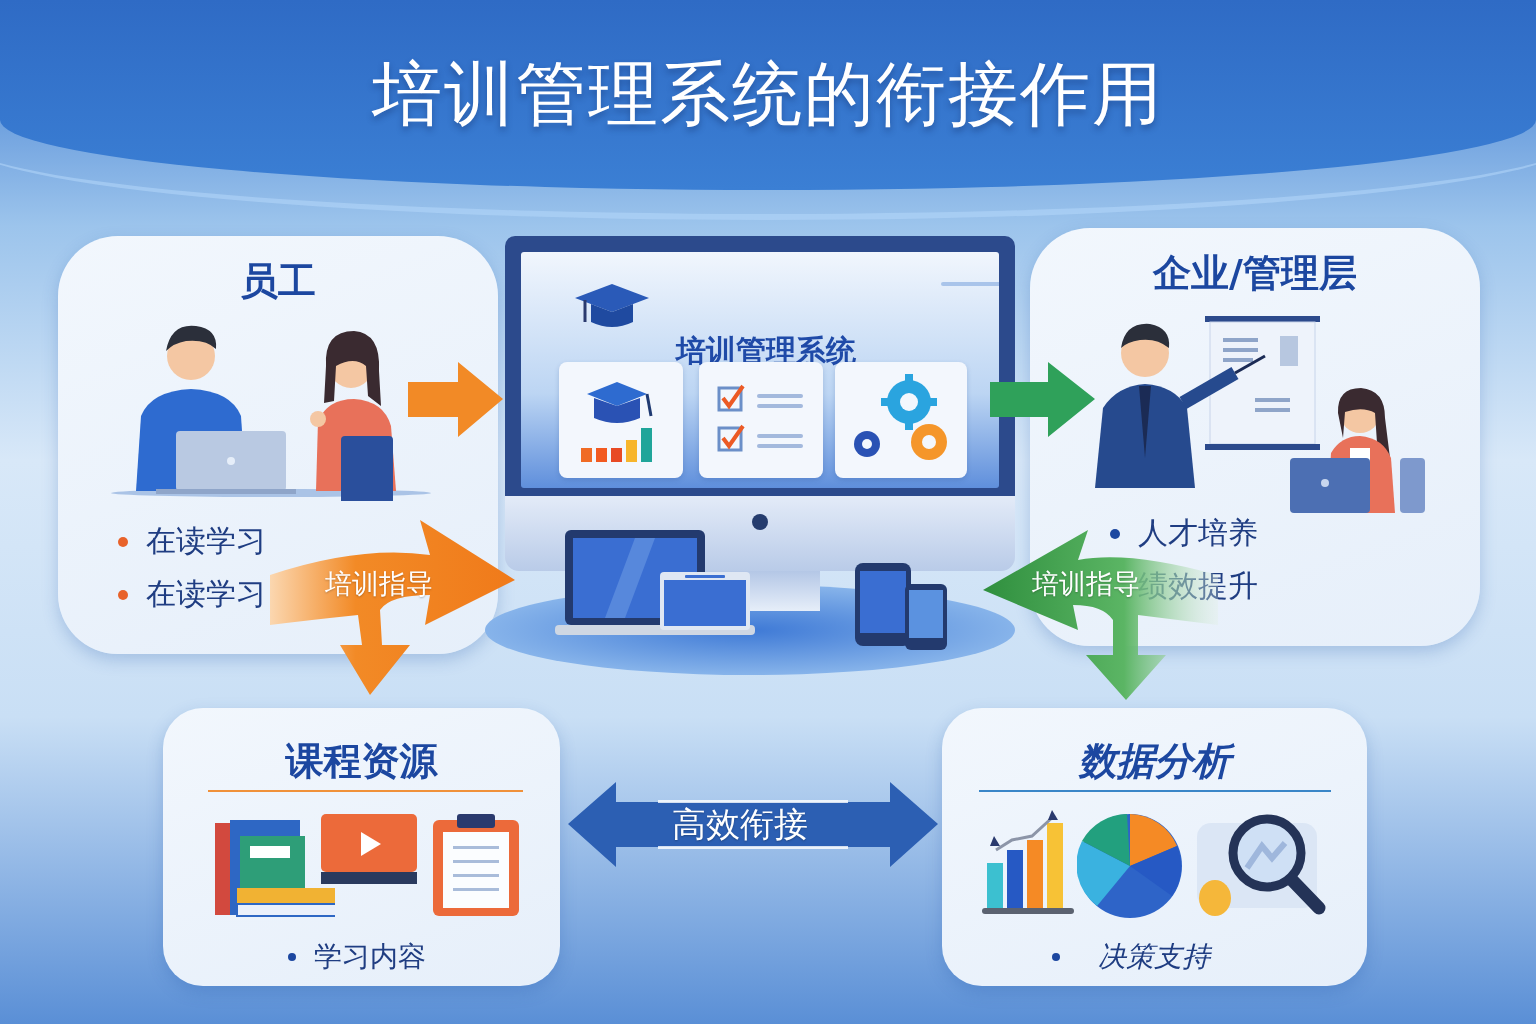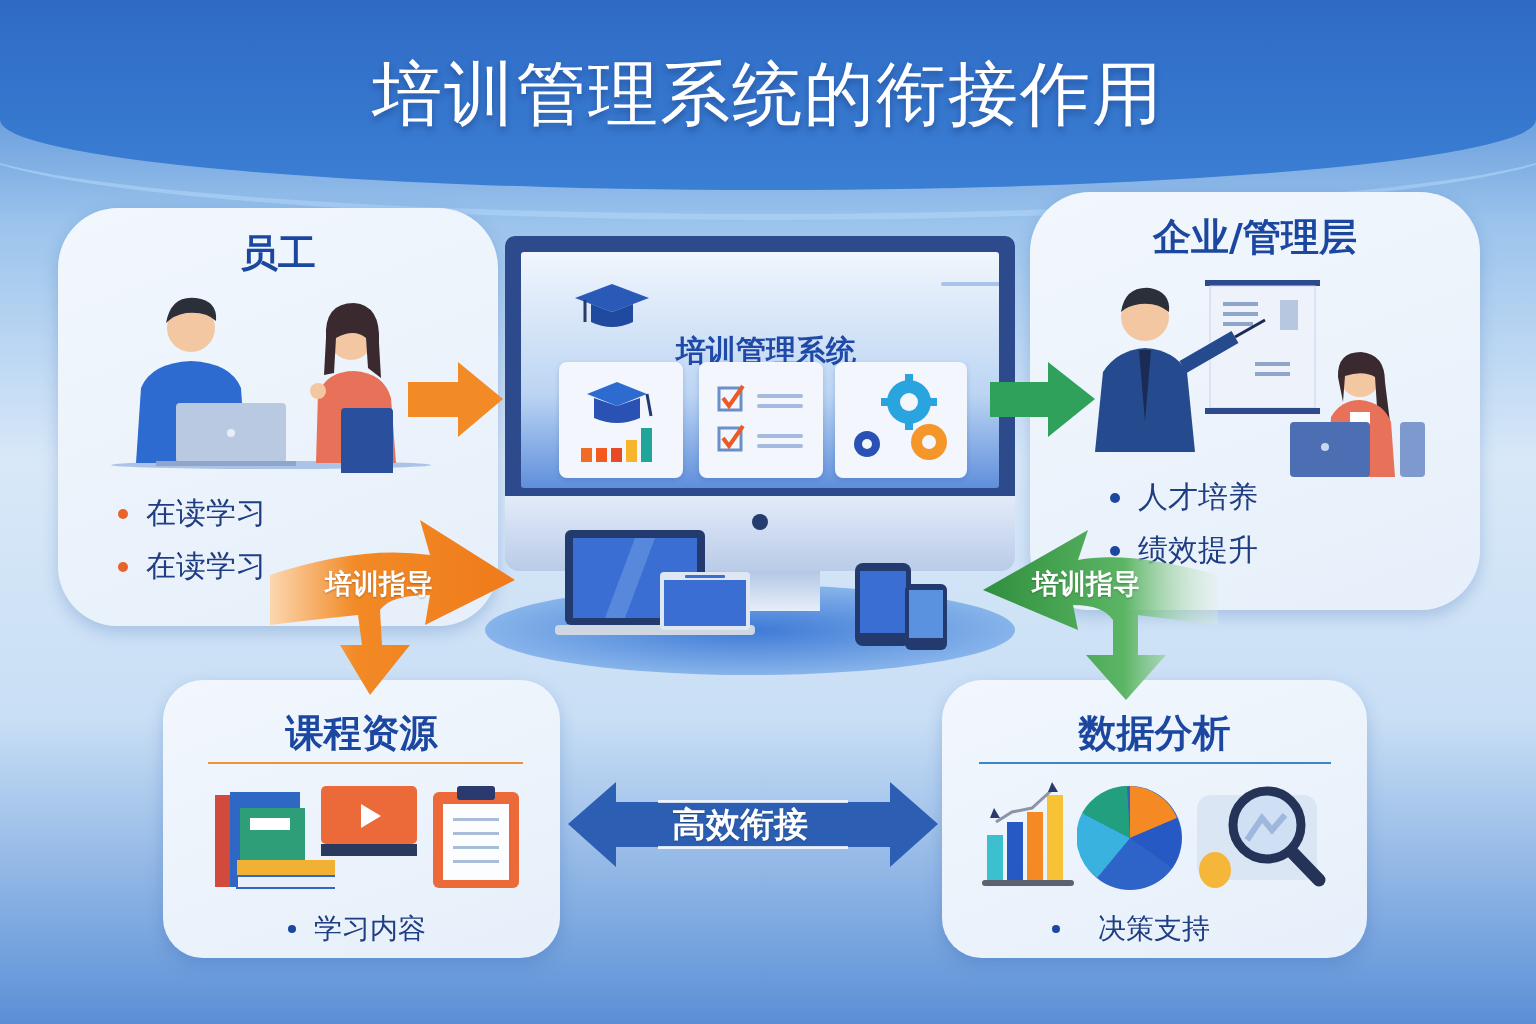--- a/index.html
+++ b/index.html
@@ -23,20 +23,21 @@
   .page-title {
     position: absolute; left: 0; top: 48px; width: 1536px; text-align: center;
     font-size: 70px; font-weight: normal; color: #ffffff; letter-spacing: 2px;
     text-shadow: 0 4px 6px rgba(20,50,110,0.45);
   }
   .panel {
     position: absolute;
     background: linear-gradient(160deg, #f2f7fd 0%, #e6effa 100%);
     border-radius: 60px;
     box-shadow: 0 6px 16px rgba(40,90,170,0.25);
+    margin-top: 28px;
   }
   .panel-title {
     position: absolute; left: 0; width: 100%; text-align: center;
     font-weight: bold; color: #1c47a0; font-size: 38px;
   }
   .bullet-list { position: absolute; list-style: none; }
   .bullet-list li {
     font-size: 30px; color: #1f3d82; margin-bottom: 12px; display: flex; align-items: center;
   }
   .dot { width: 10px; height: 10px; border-radius: 50%; margin-right: 18px; display: inline-block; }
@@ -57,21 +58,21 @@
     background: linear-gradient(180deg, #e3ebf8, #b9cbe8); border-radius: 0 0 14px 14px;
   }
   .screen-title {
     position: absolute; left: 155px; top: 40px; font-size: 30px; font-weight: bold; color: #1f4aa8; margin-top: 39px;
   }
   .screen-card {
     position: absolute; top: 110px; width: 124px; height: 116px; background: #f3f7fd;
     border-radius: 8px; box-shadow: 0 2px 5px rgba(30,70,140,0.2);
   }
   .arrow-label {
-    position: absolute; font-size: 27px; font-weight: bold; color: #ffffff;
+    position: absolute; font-size: 27px; font-weight: normal; color: #ffffff;
     text-shadow: 0 1px 2px rgba(0,0,0,0.25);
   }
 </style>
 </head>
 <body>
 
 <div class="top-band"></div>
 <div class="top-band-line"></div>
 <div class="page-title">培训管理系统的衔接作用</div>
 
@@ -99,21 +100,21 @@
         <span class="dot" style="background:#e8622a;"></span>
         <span>在读学习</span>
       </li>
     <li>
         <span class="dot" style="background:#e8622a;"></span>
         <span>在读学习</span>
       </li>
   </ul>
 </div>
 
-<div class="panel" style="left:1030px; top:192px; width:450px; height:418px;">
+<div class="panel" style="left:1030px; top:200px; width:450px; height:418px;">
   <div class="panel-title" style="top:20px;">企业/管理层</div>
   <svg style="position:absolute; left:65px; top:80px;" width="360" height="210" viewBox="0 0 360 210">
 
     <rect x="110" y="8" width="115" height="6" fill="#2c4a8c"></rect>
     <rect x="115" y="14" width="105" height="122" fill="#eef3fb" stroke="#c7d4ea"></rect>
     <rect x="128" y="30" width="35" height="4" fill="#8fa5c9"></rect>
       <rect x="128" y="40" width="35" height="4" fill="#8fa5c9"></rect>
       <rect x="128" y="50" width="30" height="4" fill="#8fa5c9"></rect>
     <rect x="185" y="28" width="18" height="30" fill="#b7c7e0"></rect>
     <rect x="160" y="90" width="35" height="4" fill="#8fa5c9"></rect>
@@ -174,21 +175,21 @@
       <rect x="20" y="78" width="46" height="3" fill="#a9bcda"></rect>
   </svg>
   <ul class="bullet-list" style="left:125px; top:230px;text-align:right;">
     <li style="font-size:28px;">
         <span class="dot" style="background:#1c47a0;width:8px;height:8px;"></span>
         <span>学习内容</span>
       </li>
   </ul>
 </div>
 
-<div class="panel" style="left:942px; top:680px; width:425px; height:278px; border-radius:40px;">
+<div class="panel" style="left:942px; top:680px; width:425px; height:278px; border-radius:40px;font-style:italic;">
   <div class="panel-title" style="top:28px;">数据分析</div>
   <div class="divider" style="left:37px; top:82px; width:352px; background:#3a86c8;"></div>
   <svg style="position:absolute; left:40px; top:100px;" width="95" height="110" viewBox="0 0 95 110">
     <rect x="5" y="55" width="16" height="45" fill="#3cc0d0"></rect>
     <rect x="25" y="42" width="16" height="58" fill="#2659c4"></rect>
     <rect x="45" y="32" width="16" height="68" fill="#f58a25"></rect>
     <rect x="65" y="15" width="16" height="85" fill="#f7c236"></rect>
     <rect x="0" y="100" width="92" height="6" rx="3" fill="#5b6270"></rect>
     <polyline points="14,42 30,32 50,28 72,8" fill="none" stroke="#8c95a8" stroke-width="3"></polyline>
     <polygon points="70,2 76,12 66,12" fill="#2a3a6e"></polygon>

